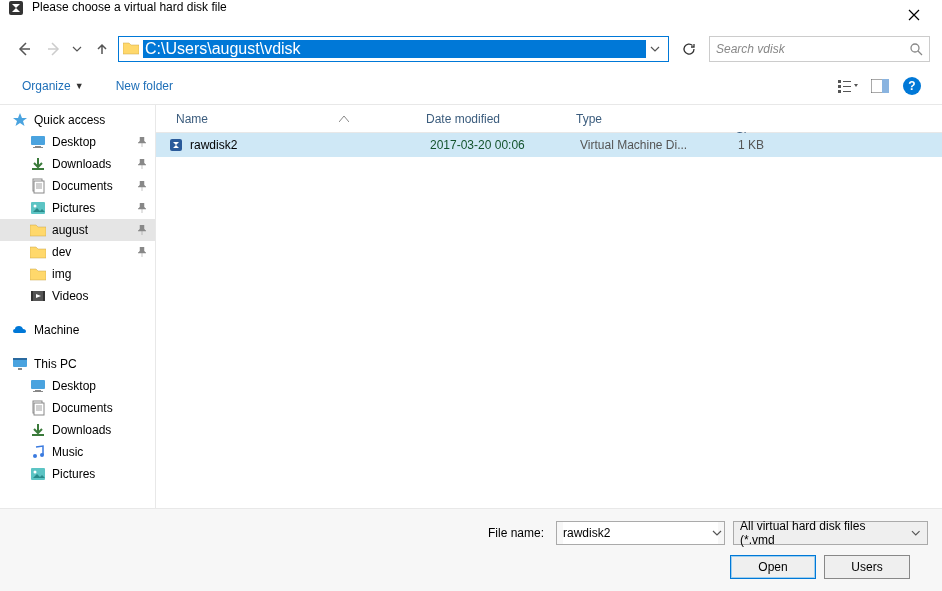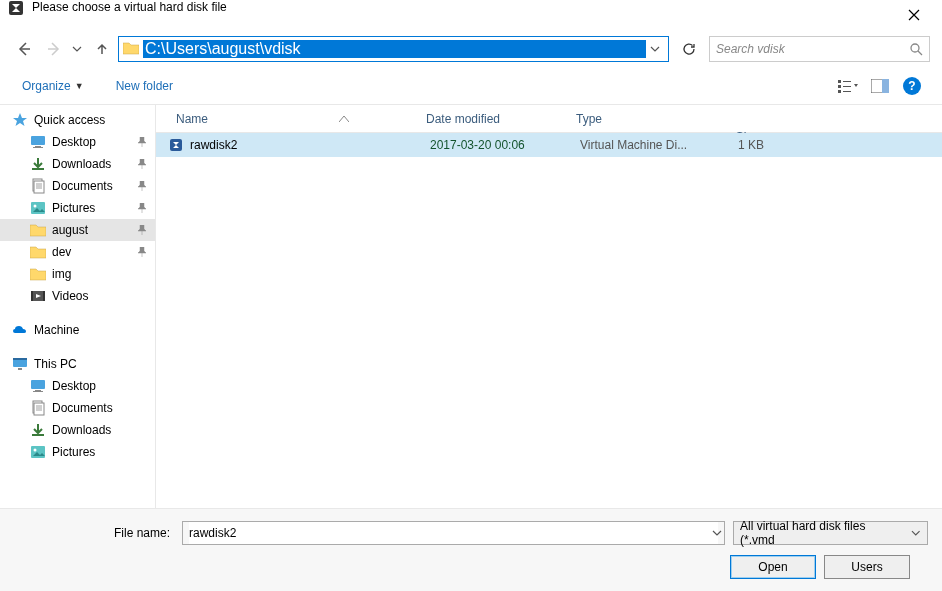--- a/index.html
+++ b/index.html
@@ -60,21 +60,21 @@
     .col-size { width: 70px; text-align: right; margin-top: 36px;}
     .filerow { display: flex; align-items: center; height: 24px; padding-left: 12px; cursor: pointer; }
     .filerow.selected { background: #cfe8f6; }
     .filerow .fileicon { width: 16px; height: 16px; margin-right: 6px; }
     .filerow .fname { width: 232px; color: #000; }
     .filerow .fdate { width: 150px; color: #14532d; padding: 0 8px;}
     .filerow .ftype { width: 130px; color: #555; padding: 0 8px;}
     .filerow .fsize { width: 70px; color: #555; text-align: right; padding: 0 8px;}
 
     
-    .footer { border-top: 1px solid #e8e8e8; background: #f7f7f7; padding: 12px 14px; display: flex; flex-direction: column; gap: 10px; }
+    .footer { border-top: 1px solid #e8e8e8; background: #f7f7f7; padding: 12px 14px; display: flex; flex-direction: column; gap: 10px; align-items: flex-end; }
     .filename-row { display: flex; align-items: center; gap: 8px; }
     .filename-label { width: 160px; text-align: right; color: #000; padding-right: 4px;}
     .filename-input { flex: 1; height: 24px; border: 1px solid #aaa; padding: 0 6px; position: relative;}
     .filename-input input { width: 100%; height: 100%; border: none; outline: none; font-size: 12px; }
     .filename-dd { position: absolute; right: 2px; top: 50%; transform: translateY(-50%); color: #555; cursor: pointer;}
     .filetype-select { width: 195px; height: 24px; border: 1px solid #aaa; background: #efefef; display: flex; align-items: center; padding: 0 6px; cursor: pointer; justify-content: space-between; gap: 16px; }
     .button-row { display: flex; justify-content: flex-end; gap: 8px; padding-right: 18px; }
     .btn { width: 86px; height: 24px; border: 1px solid #888; background: #efefef; cursor: pointer; font-size: 12px; }
     .btn.primary { border: 1px solid #0078d7; box-shadow: inset 0 0 0 1px #9ecfef; }
 
@@ -341,20 +341,30 @@
           <span>Documents</span>
         </div>
         <div class="tree-item child">
           <span class="tree-icon">
             <svg width="16" height="16" viewBox="0 0 16 16">
               <path d="M8 2 L8 10 M4 7 L8 11 L12 7" stroke="#3a7a3a" stroke-width="2" fill="none"></path>
               <rect x="2" y="12" width="12" height="2" fill="#3a7a3a"></rect>
             </svg>
           </span>
           <span>Downloads</span>
+        </div>
+        <div class="tree-item child">
+          <span class="tree-icon">
+            <svg width="16" height="16" viewBox="0 0 16 16">
+              <path d="M6 3 L13 2 L13 11" stroke="#3a7adf" stroke-width="1.5" fill="none"></path>
+              <circle cx="5" cy="12" r="2" fill="#3a7adf"></circle>
+              <circle cx="12" cy="11" r="2" fill="#3a7adf"></circle>
+            </svg>
+          </span>
+          <span>Music</span>
         </div>
         <div class="tree-item child">
           <span class="tree-icon">
             <svg width="16" height="16" viewBox="0 0 16 16">
               <rect x="1" y="2" width="14" height="12" fill="#5cc4c4" rx="1"></rect>
               <circle cx="5" cy="6" r="1.5" fill="#fff"></circle>
               <path d="M3 12 L7 8 L10 11 L12 9 L15 12 Z" fill="#2a8a8a"></path>
             </svg>
           </span>
           <span>Pictures</span>

